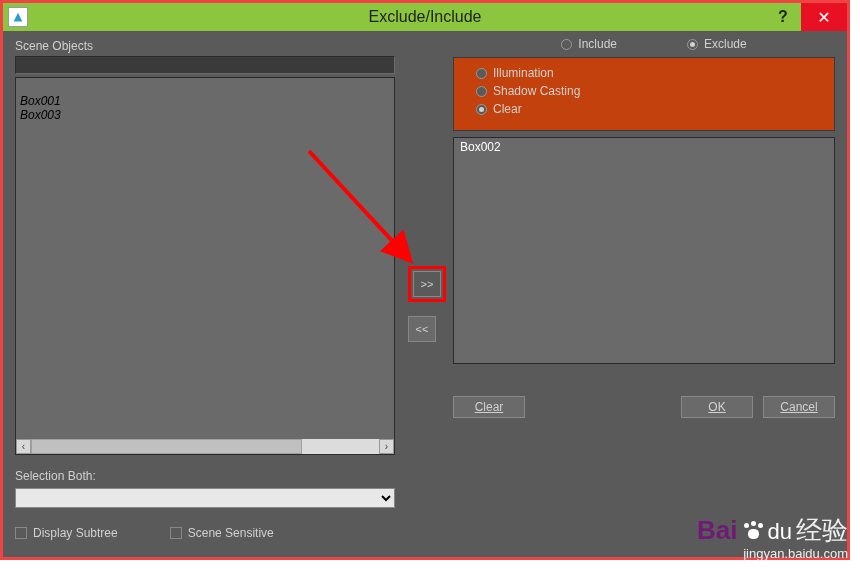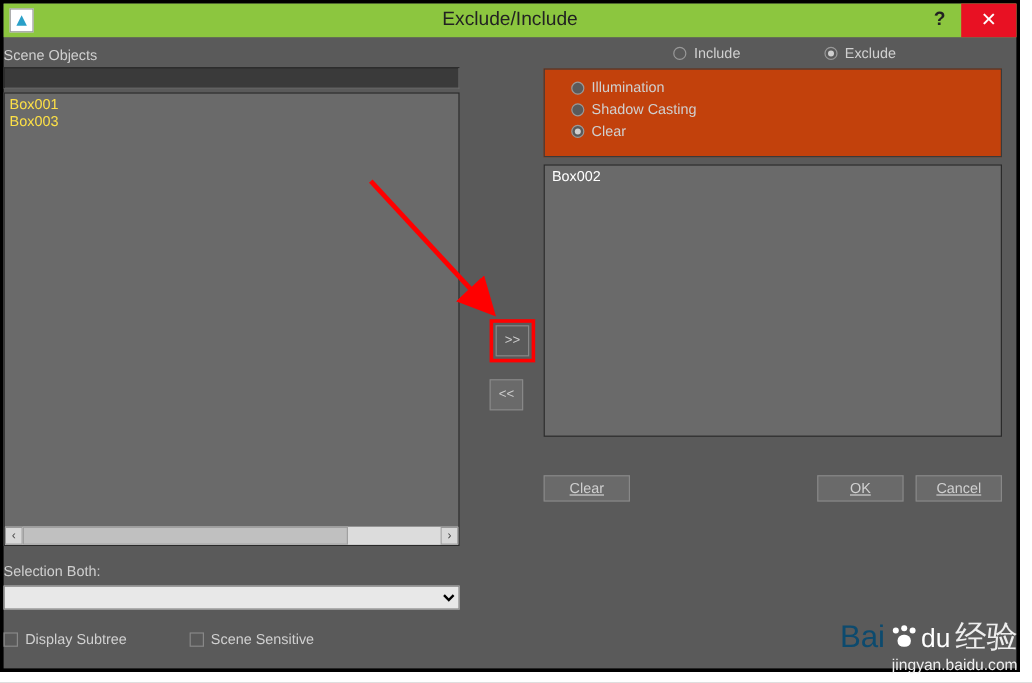--- a/index.html
+++ b/index.html
@@ -1,35 +1,35 @@
 <!DOCTYPE html>
 <html><head>
 <meta charset="utf-8">
 <style>
   * { box-sizing: border-box; margin: 0; padding: 0; font-family: "Segoe UI", Arial, sans-serif; }
   body { background: #fff; width: 860px; height: 569px; position: relative; overflow: hidden; }
-  .window { width: 850px; height: 560px; border: 3px solid #000000; background: #5a5a5a; position: relative; }
+  .window { width: 850px; height: 560px; border: 3px solid #ef4444; background: #5a5a5a; position: relative; }
   
   .titlebar { height: 28px; background: #8cc63f; display: flex; align-items: center; justify-content: space-between; position: relative; }
   .titlebar .icon { width: 20px; height: 20px; margin-left: 5px; background: #fff; border: 1px solid #999; display: flex; align-items: center; justify-content: center; }
   .titlebar .icon svg { width: 14px; height: 14px; }
   .titlebar .title { position: absolute; left: 50%; transform: translateX(-50%); color: #222; font-size: 16px; font-weight: 400; }
   .titlebar .controls { display: flex; height: 100%; }
   .help-btn { width: 36px; display: flex; align-items: center; justify-content: center; color: #222; font-size: 16px; font-weight: bold; }
   .close-btn { width: 46px; background: #e81123; display: flex; align-items: center; justify-content: center; color: #fff; font-size: 16px; }
   
   .body { position: absolute; top: 28px; left: 0; right: 0; bottom: 0; padding: 8px 12px 12px 12px; color: #d0d0d0; font-size: 12px; }
-  .left { position: absolute; left: 0; top: 8px; width: 340px; }
+  .left { position: absolute; left: 12px; top: 8px; width: 340px; }
   .right { position: absolute; left: 450px; top: 6px; right: 12px; }
   .mid { position: absolute; left: 405px; top: 235px; width: 36px; }
   
   .label { color: #d0d0d0; font-size: 12px; margin-bottom: 3px; }
   .filter-input { width: 380px; height: 18px; background: #3a3a3a; border: 1px solid #2a2a2a; border-right-color:#6a6a6a; border-bottom-color:#6a6a6a; color: #fff; font-size: 12px; padding: 0 3px; }
   .scene-list { width: 380px; height: 378px; background: #6a6a6a; border: 1px solid #2a2a2a; margin-top: 3px; overflow: hidden; position: relative; }
-  .scene-list .items { padding: 2px 4px; color: #fde047; font-size: 12px; line-height: 14px; }
+  .scene-list .items { padding: 16px 4px; color: #000000; font-size: 12px; line-height: 14px; font-style: italic; }
   .scene-list .hscroll { position: absolute; bottom: 0; left: 0; right: 0; height: 15px; background: #e8e8e8; display: flex; }
   .hscroll .arrow { width: 15px; height: 15px; background: #d8d8d8; border: 1px solid #999; display: flex; align-items: center; justify-content: center; color: #444; font-size: 10px; }
   .hscroll .track { flex: 1; background: #dcdcdc; position: relative; }
   .hscroll .thumb { position: absolute; left: 0; top: 0; bottom: 0; width: 78%; background: #c0c0c0; border: 1px solid #a0a0a0; }
   .sel-sets-lbl { margin-top: 14px; }
   .sel-sets { width: 380px; height: 20px; background: #e8e8e8; border: 1px solid #888; color: #000; font-size: 12px; margin-top: 2px; }
   .check-row { display: flex; gap: 52px; margin-top: 18px; }
   .check { display: flex; align-items: center; gap: 6px; color: #d0d0d0; font-size: 12px; }
   .check input { width: 12px; height: 12px; appearance: none; background: #5a5a5a; border: 1px solid #888; }
   
@@ -45,21 +45,21 @@
   .radio-group-box .radio { margin-bottom: 4px; }
   .target-list { width: 100%; height: 227px; background: #6a6a6a; border: 1px solid #2a2a2a; margin-top: 6px; padding: 2px 6px; color: #fff; font-size: 12px; line-height: 14px; }
   .bottom-row { margin-top: 32px; display: flex; gap: 10px; align-items: center; text-decoration: underline; }
   .btn { min-width: 72px; height: 22px; background: #6a6a6a; border: 1px solid #888; color: #d0d0d0; font-size: 12px; display: inline-flex; align-items: center; justify-content: center; }
   .btn-spacer { flex: 1; }
   
   .arrow-anno { position: absolute; left: 296px; top: 110px; width: 170px; height: 170px; pointer-events: none; }
   
   .wm { position: absolute; right: 12px; bottom: 8px; text-align: right; pointer-events: none; }
   .wm .w1 { display: flex; align-items: baseline; justify-content: flex-end; gap: 4px; }
-  .wm .w1 .bai { color: #0c4a6e; font-size: 26px; font-weight: normal; }
+  .wm .w1 .bai { color: #701a75; font-size: 26px; font-weight: bold; }
   .wm .w1 .du { color: #fff; font-size: 22px; font-weight: normal; position: relative; }
   .wm .w1 .paw { display: inline-block; width: 22px; height: 20px; position: relative; top: 2px; }
   .wm .w1 .paw span { position: absolute; background: #fff; border-radius: 50%; }
   .wm .w1 .jy { color: #eee; font-size: 26px; }
   .wm .w2 { color: #eee; font-size: 13px; margin-top: -2px; }
 </style>
 </head>
 <body>
 
 <div class="window">

